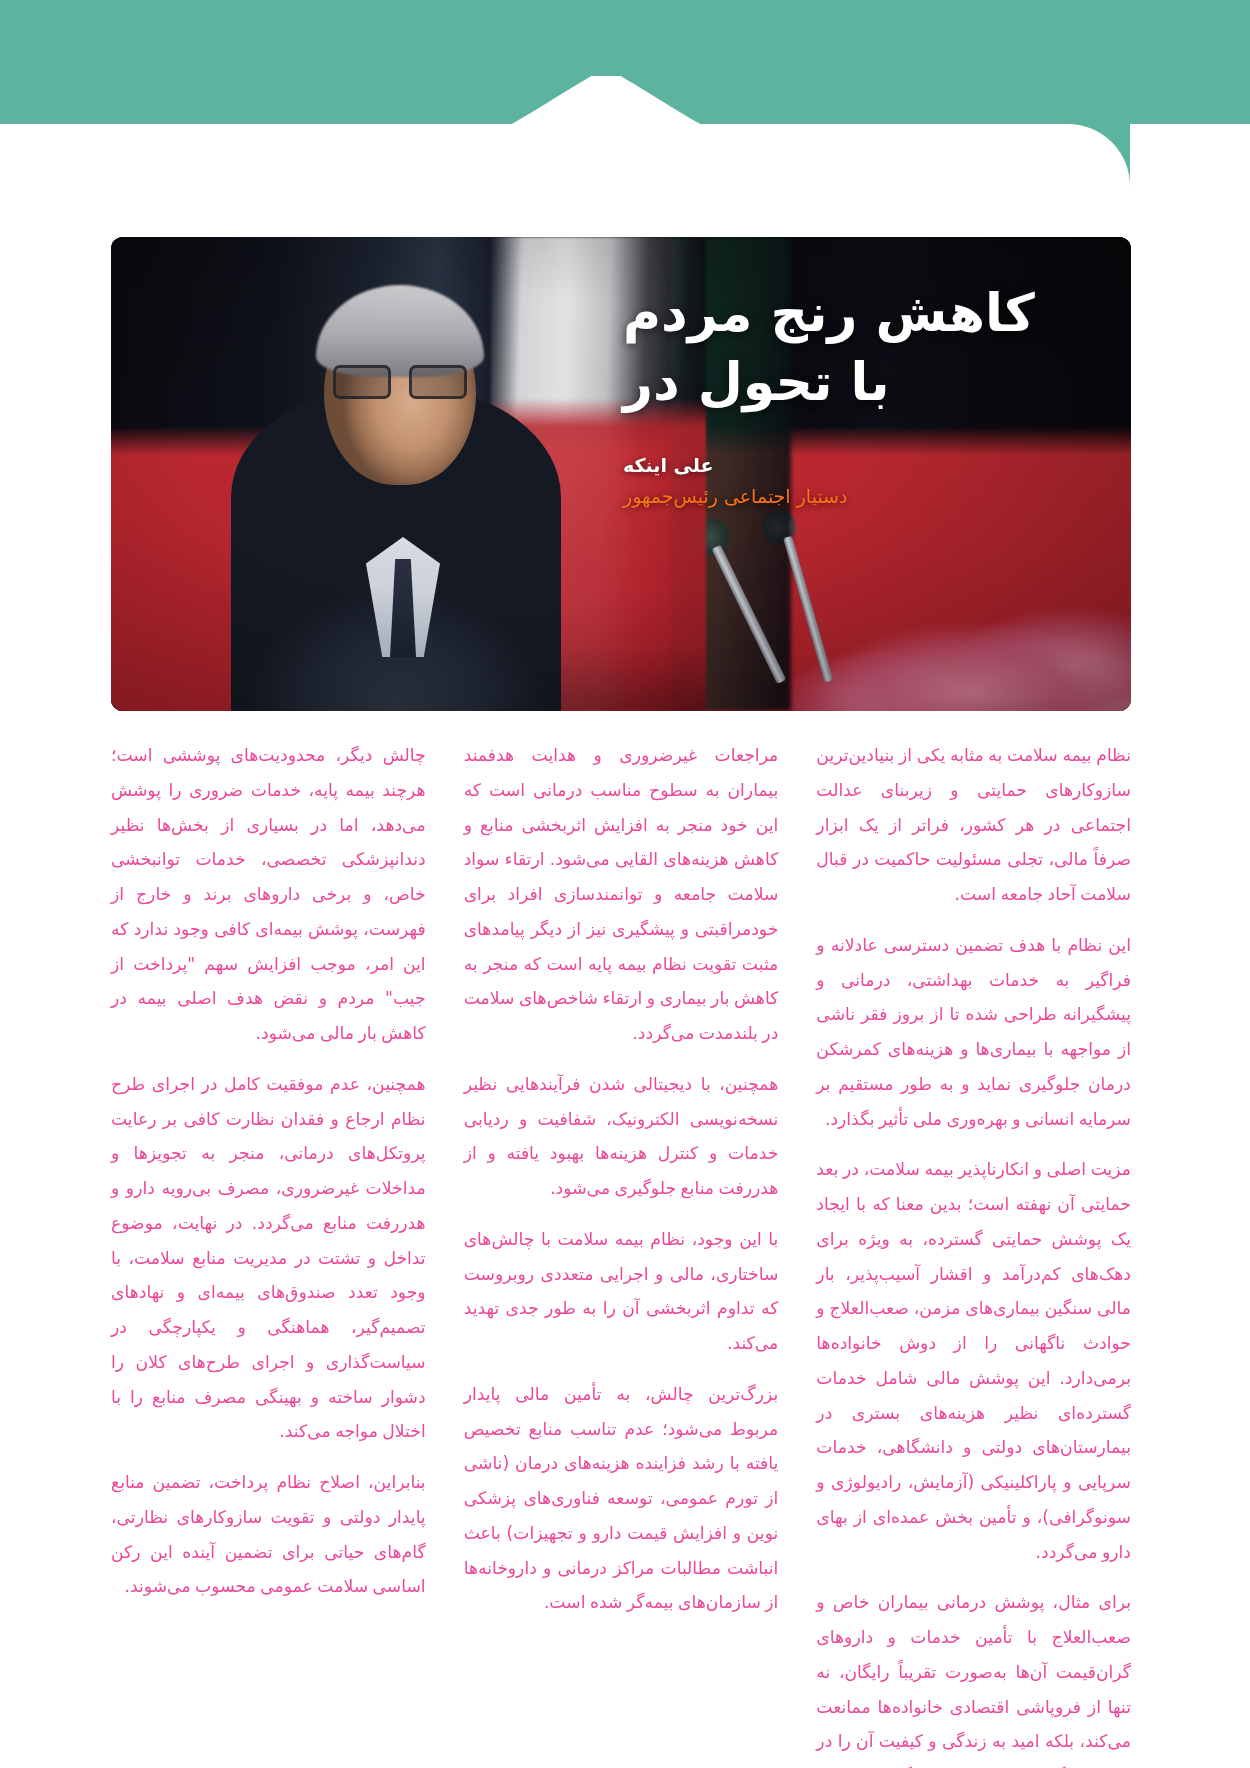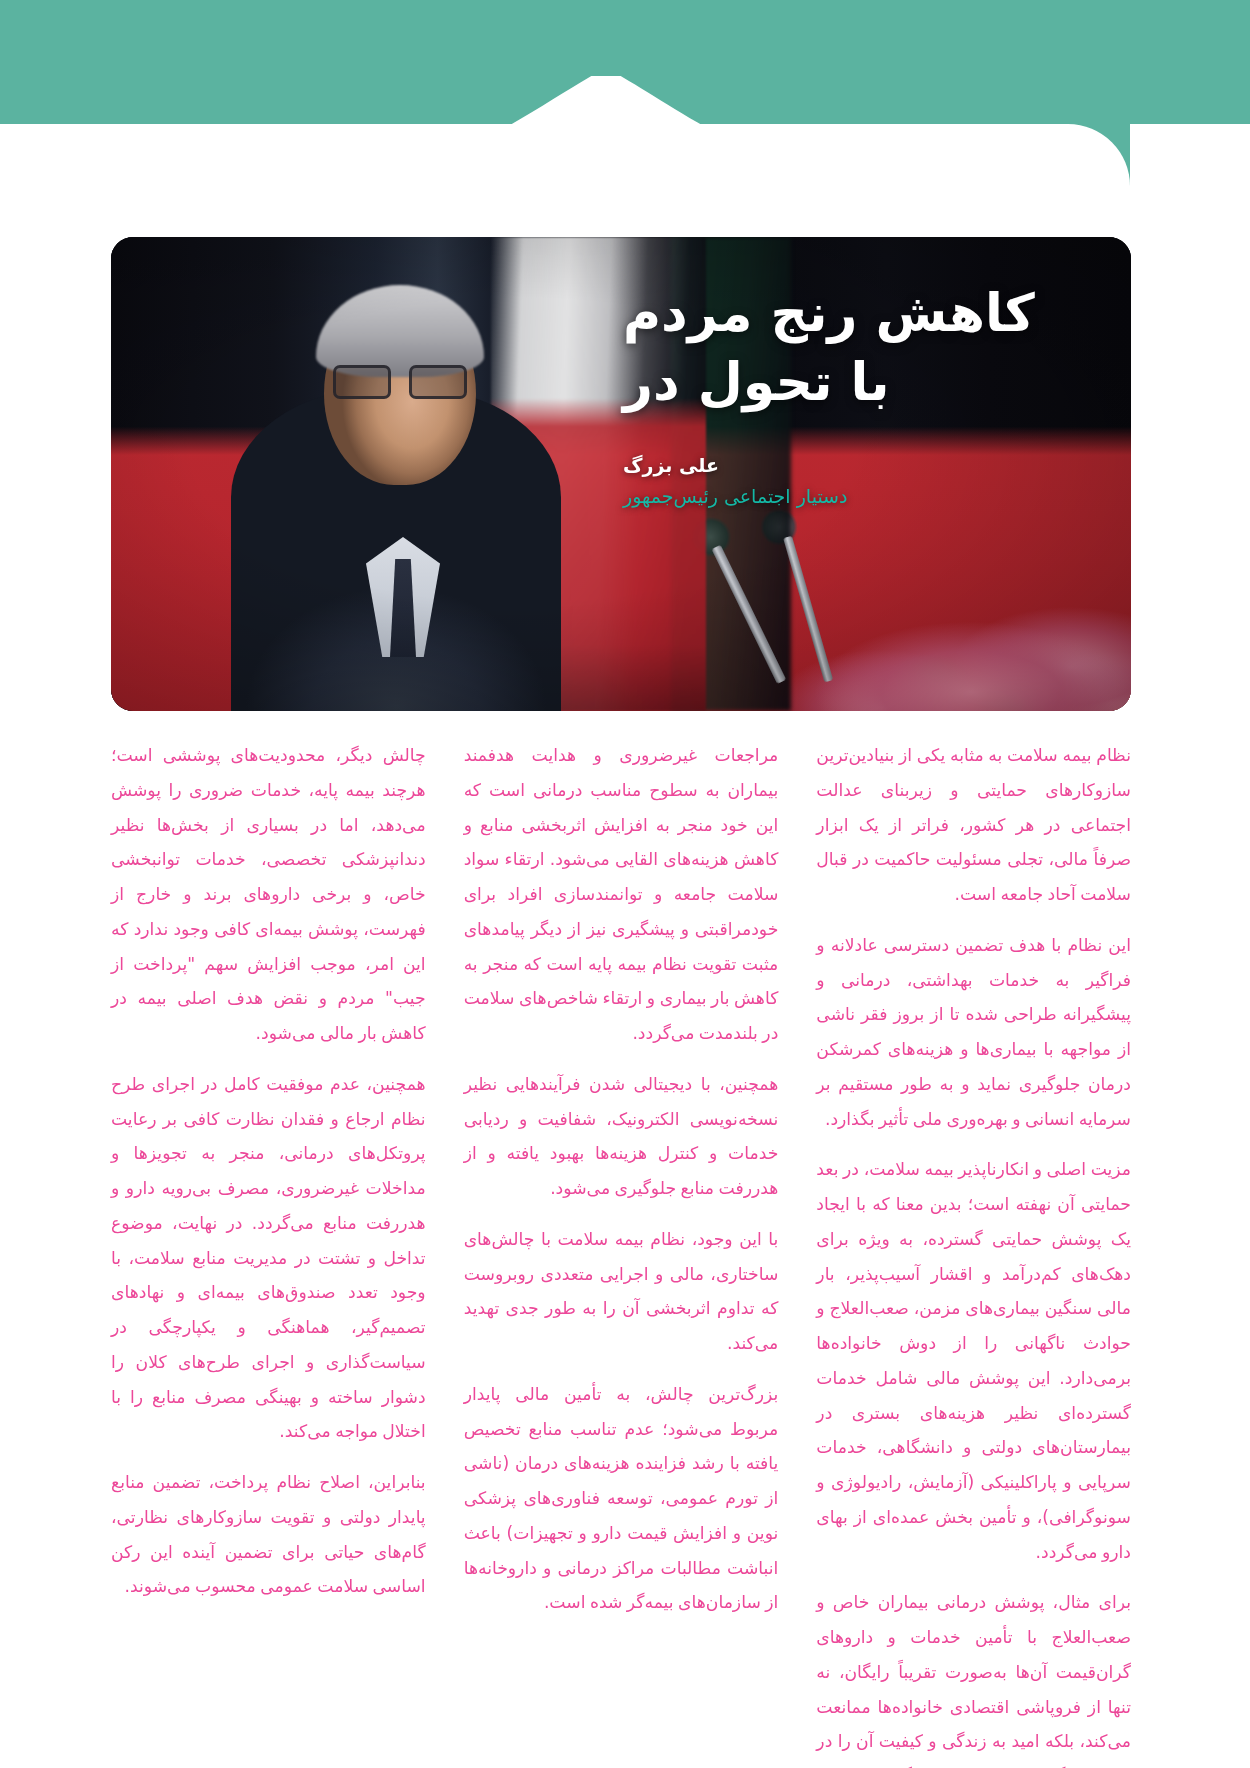--- a/index.html
+++ b/index.html
@@ -85,21 +85,21 @@
     letter-spacing: 0;
   }
 
   
   .hero {
     position: absolute;
     top: 237px;
     left: 111px;
     width: 1020px;
     height: 474px;
-    border-radius: 22px;
+    border-radius: 12px;
     overflow: hidden;
     z-index: 5;
     background: #07070b;
   }
   .hero-photo {
     position: absolute;
     inset: 0;
     
     background:
       
@@ -282,21 +282,21 @@
     text-align: left;
   }
   .hero-author {
     color: #ffffff;
     font-size: 19px;
     font-weight: 600;
     line-height: 1.6;
     text-shadow: 0 1px 6px rgba(0,0,0,0.6);
   }
   .hero-role {
-    color: #14b8a6;
+    color: #f97316;
     font-size: 19px;
     font-weight: 400;
     line-height: 1.6;
     text-shadow: 0 1px 6px rgba(0,0,0,0.6);
   }
 
   
   .columns {
     position: absolute;
     top: 738px;
@@ -355,21 +355,21 @@
   <div class="mic-stem a"></div>
   <div class="mic-stem b"></div>
   <div class="hero-vignette"></div>
 
   <div class="hero-title-wrap">
     <h1 class="hero-title">
       <span>کاهش رنج مردم</span>
       <span>با تحول در</span>
     </h1>
     <div class="hero-byline">
-      <div class="hero-author">علی بزرگ</div>
+      <div class="hero-author">علی اینکه</div>
       <div class="hero-role">دستیار اجتماعی رئیس‌جمهور</div>
     </div>
   </div>
 </div>
 
 <div class="columns">
 
   <div class="col">
     <p>نظام بیمه سلامت به مثابه یکی از بنیادین‌ترین سازوکارهای حمایتی و زیربنای عدالت اجتماعی در هر کشور، فراتر از یک ابزار صرفاً مالی، تجلی مسئولیت حاکمیت در قبال سلامت آحاد جامعه است.</p>
     <p>این نظام با هدف تضمین دسترسی عادلانه و فراگیر به خدمات بهداشتی، درمانی و پیشگیرانه طراحی شده تا از بروز فقر ناشی از مواجهه با بیماری‌ها و هزینه‌های کمرشکن درمان جلوگیری نماید و به طور مستقیم بر سرمایه انسانی و بهره‌وری ملی تأثیر بگذارد.</p>

